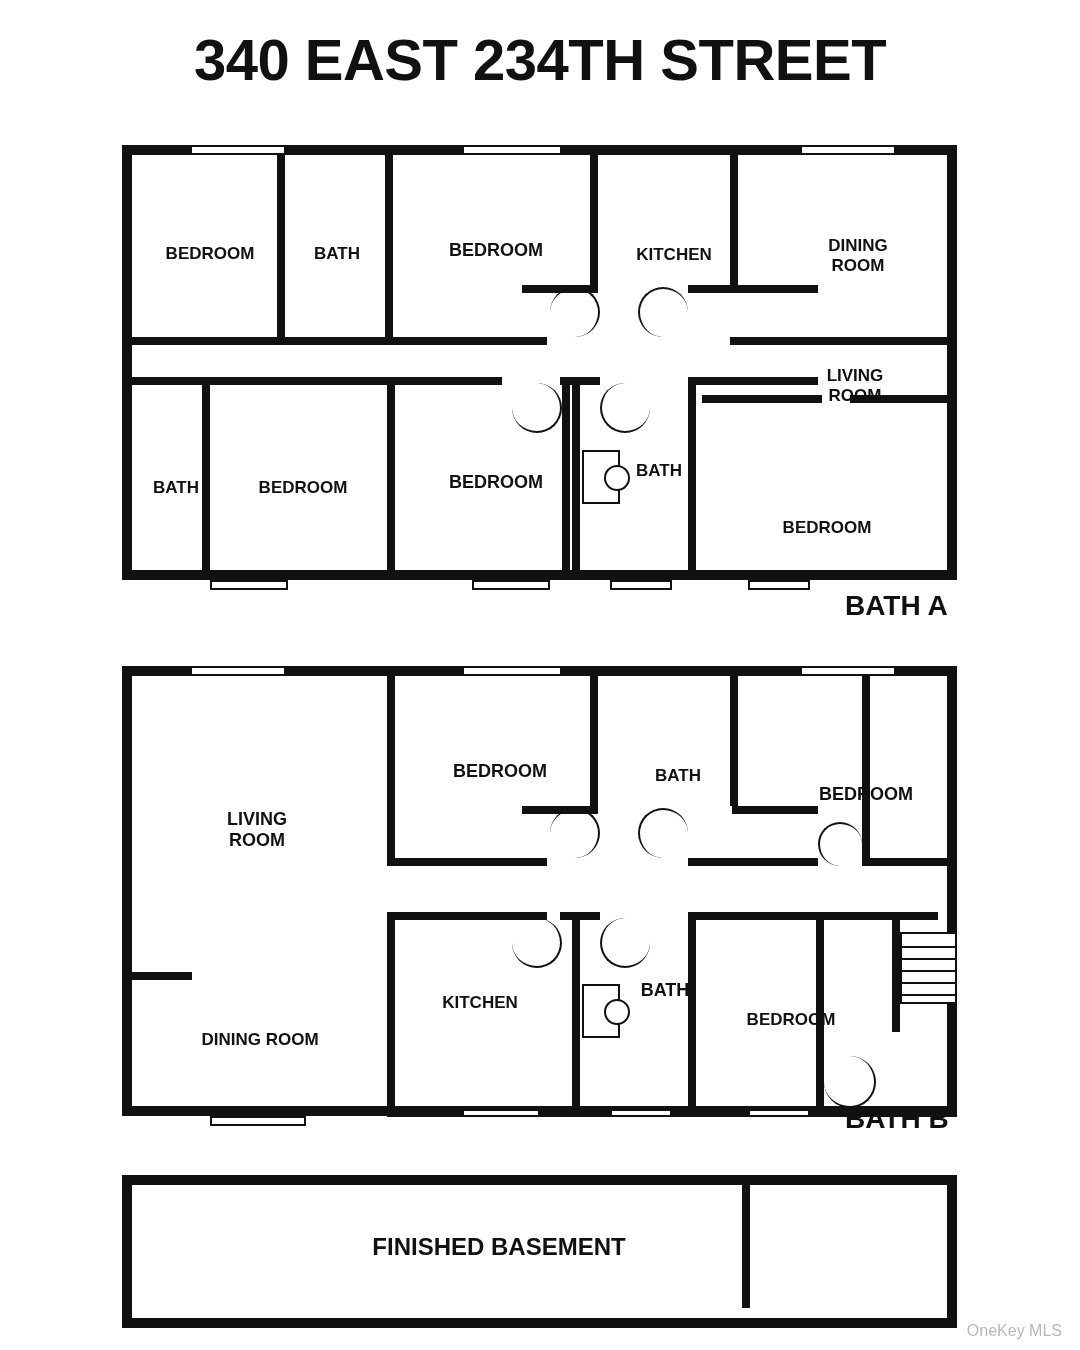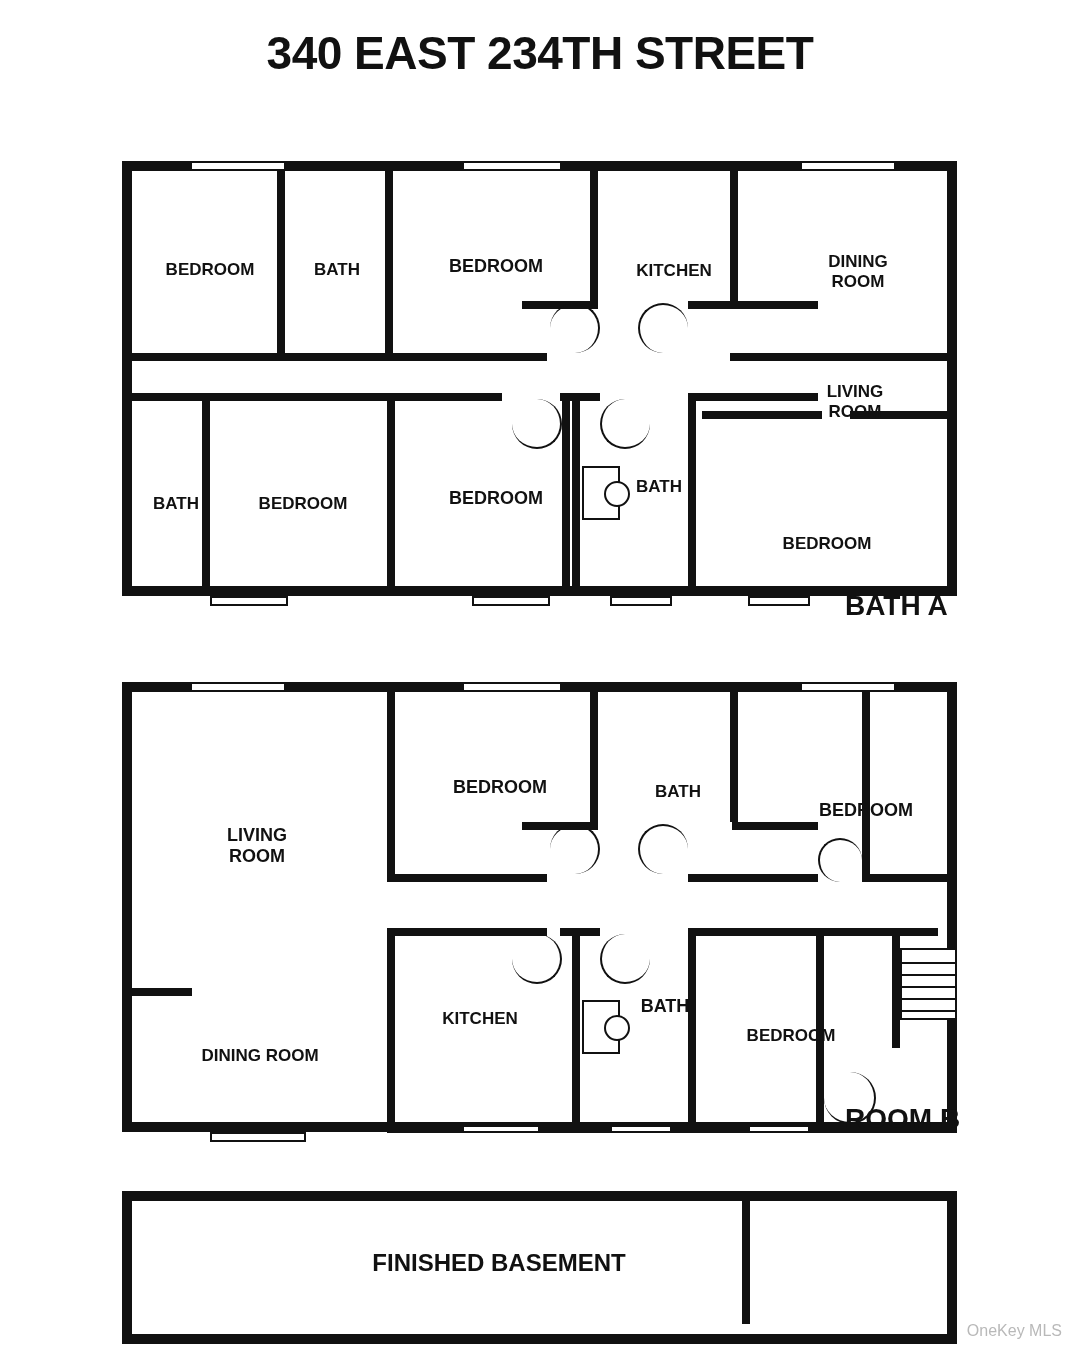--- a/index.html
+++ b/index.html
@@ -16,33 +16,32 @@
     overflow: hidden;
   }
 
   
   .title {
     position: absolute;
     top: 26px;
     left: 0;
     width: 1080px;
     text-align: center;
-    font-size: 46px;
+    font-size: 58px;
     font-weight: bold;
     letter-spacing: -0.5px;
     color: #111111;
   }
 
   
   .plan {
     position: absolute;
     box-sizing: border-box;
     border: 10px solid #111111;
     background: #ffffff;
-    margin-top: 16px;
   }
 
   
   .w {
     position: absolute;
     background: #111111;
   }
 
   
   .win {
@@ -267,20 +266,20 @@
   <div class="lbl" style="left:546px; top:100px;">BATH</div>
   <div class="lbl big" style="left:734px; top:118px;">BEDROOM</div>
   <div class="lbl big" style="left:125px; top:154px;">LIVING
 ROOM</div>
   <div class="lbl" style="left:348px; top:327px;">KITCHEN</div>
   <div class="lbl big" style="left:533px; top:314px;">BATH</div>
   <div class="lbl" style="left:659px; top:344px;">BEDROOM</div>
   <div class="lbl" style="left:128px; top:364px;">DINING ROOM</div>
 </div>
 
-<div class="unit-caption" style="left:845px; top:1103px;">ROOM B</div>
+<div class="unit-caption" style="left:845px; top:1103px;">BATH B</div>
 
 <div class="plan" style="left:122px; top:1175px; width:835px; height:153px;">
   <div class="w" style="left:610px; top:0px; width:8px; height:123px;"></div>
   <div class="basement-label" style="left:367px; top:62px;">FINISHED BASEMENT</div>
 </div>
 
 <div class="watermark">OneKey MLS</div>
 
 </body></html>

